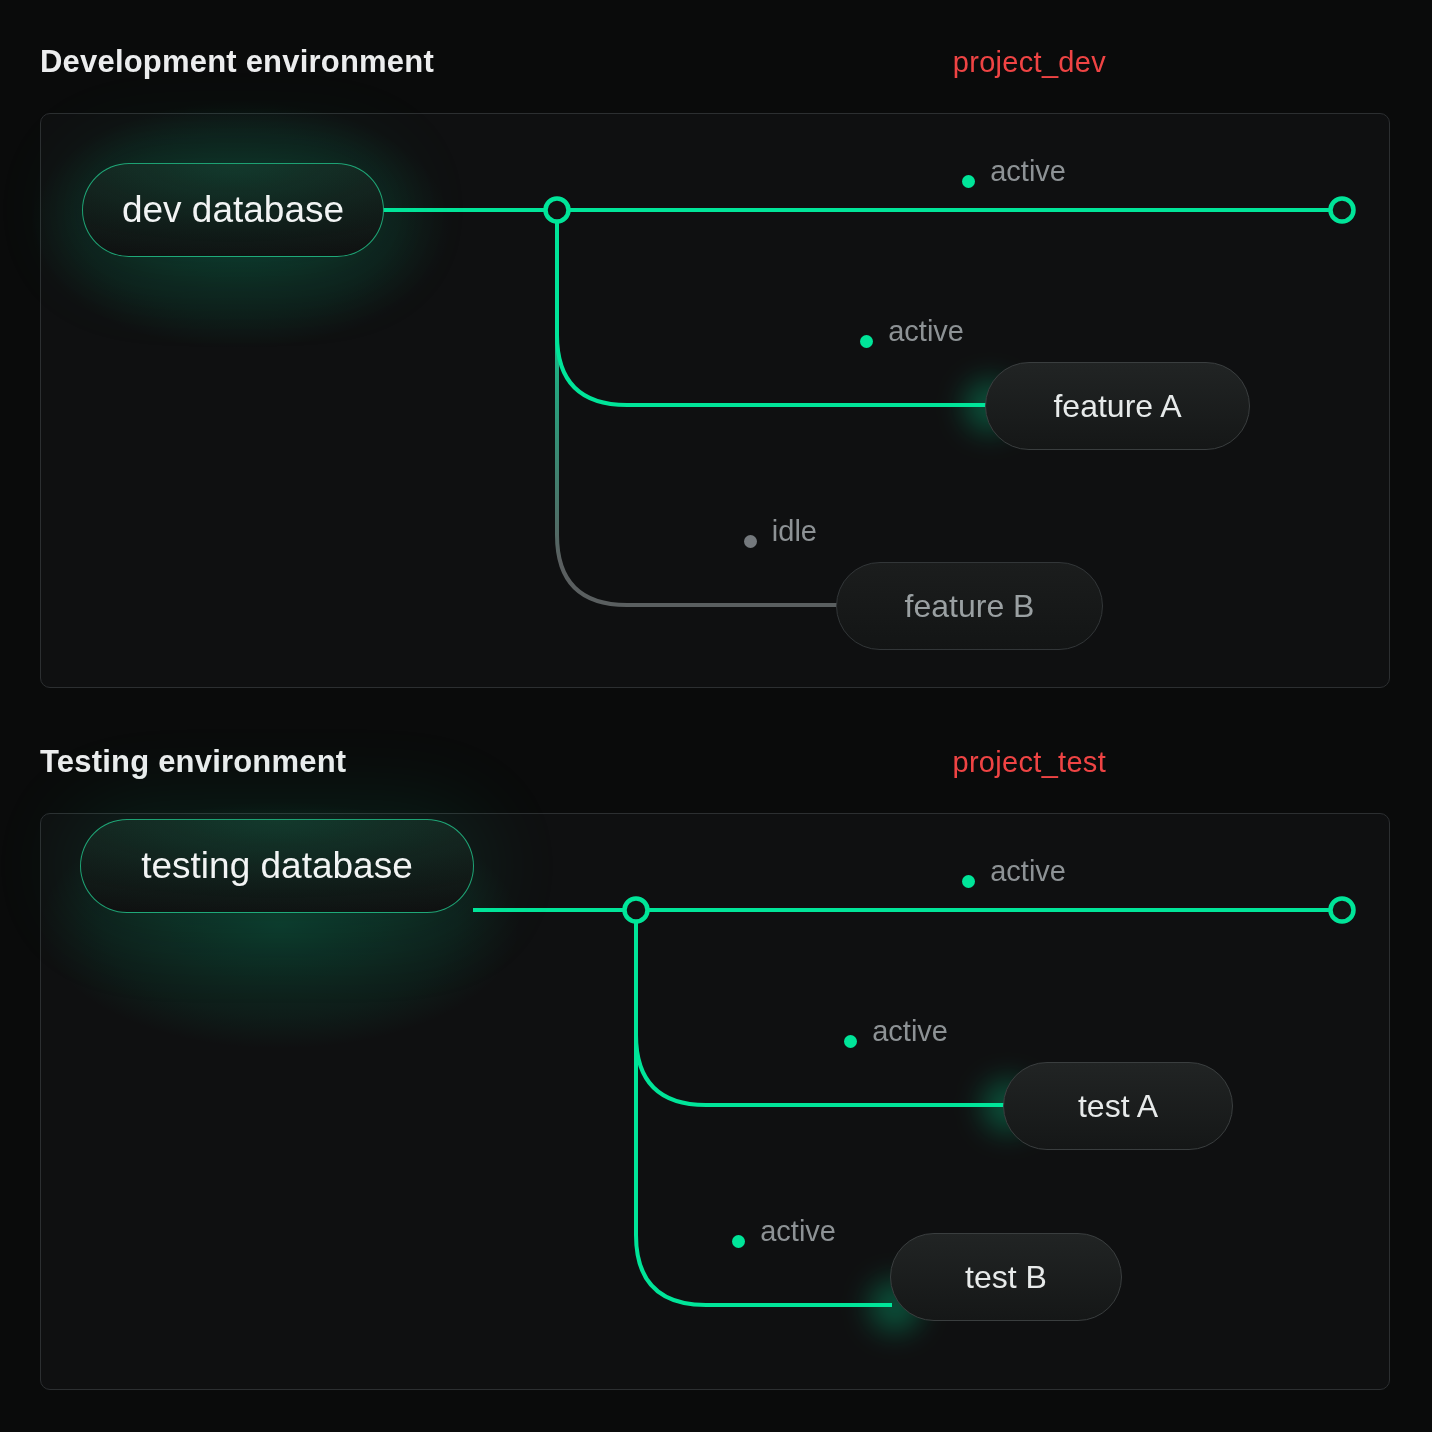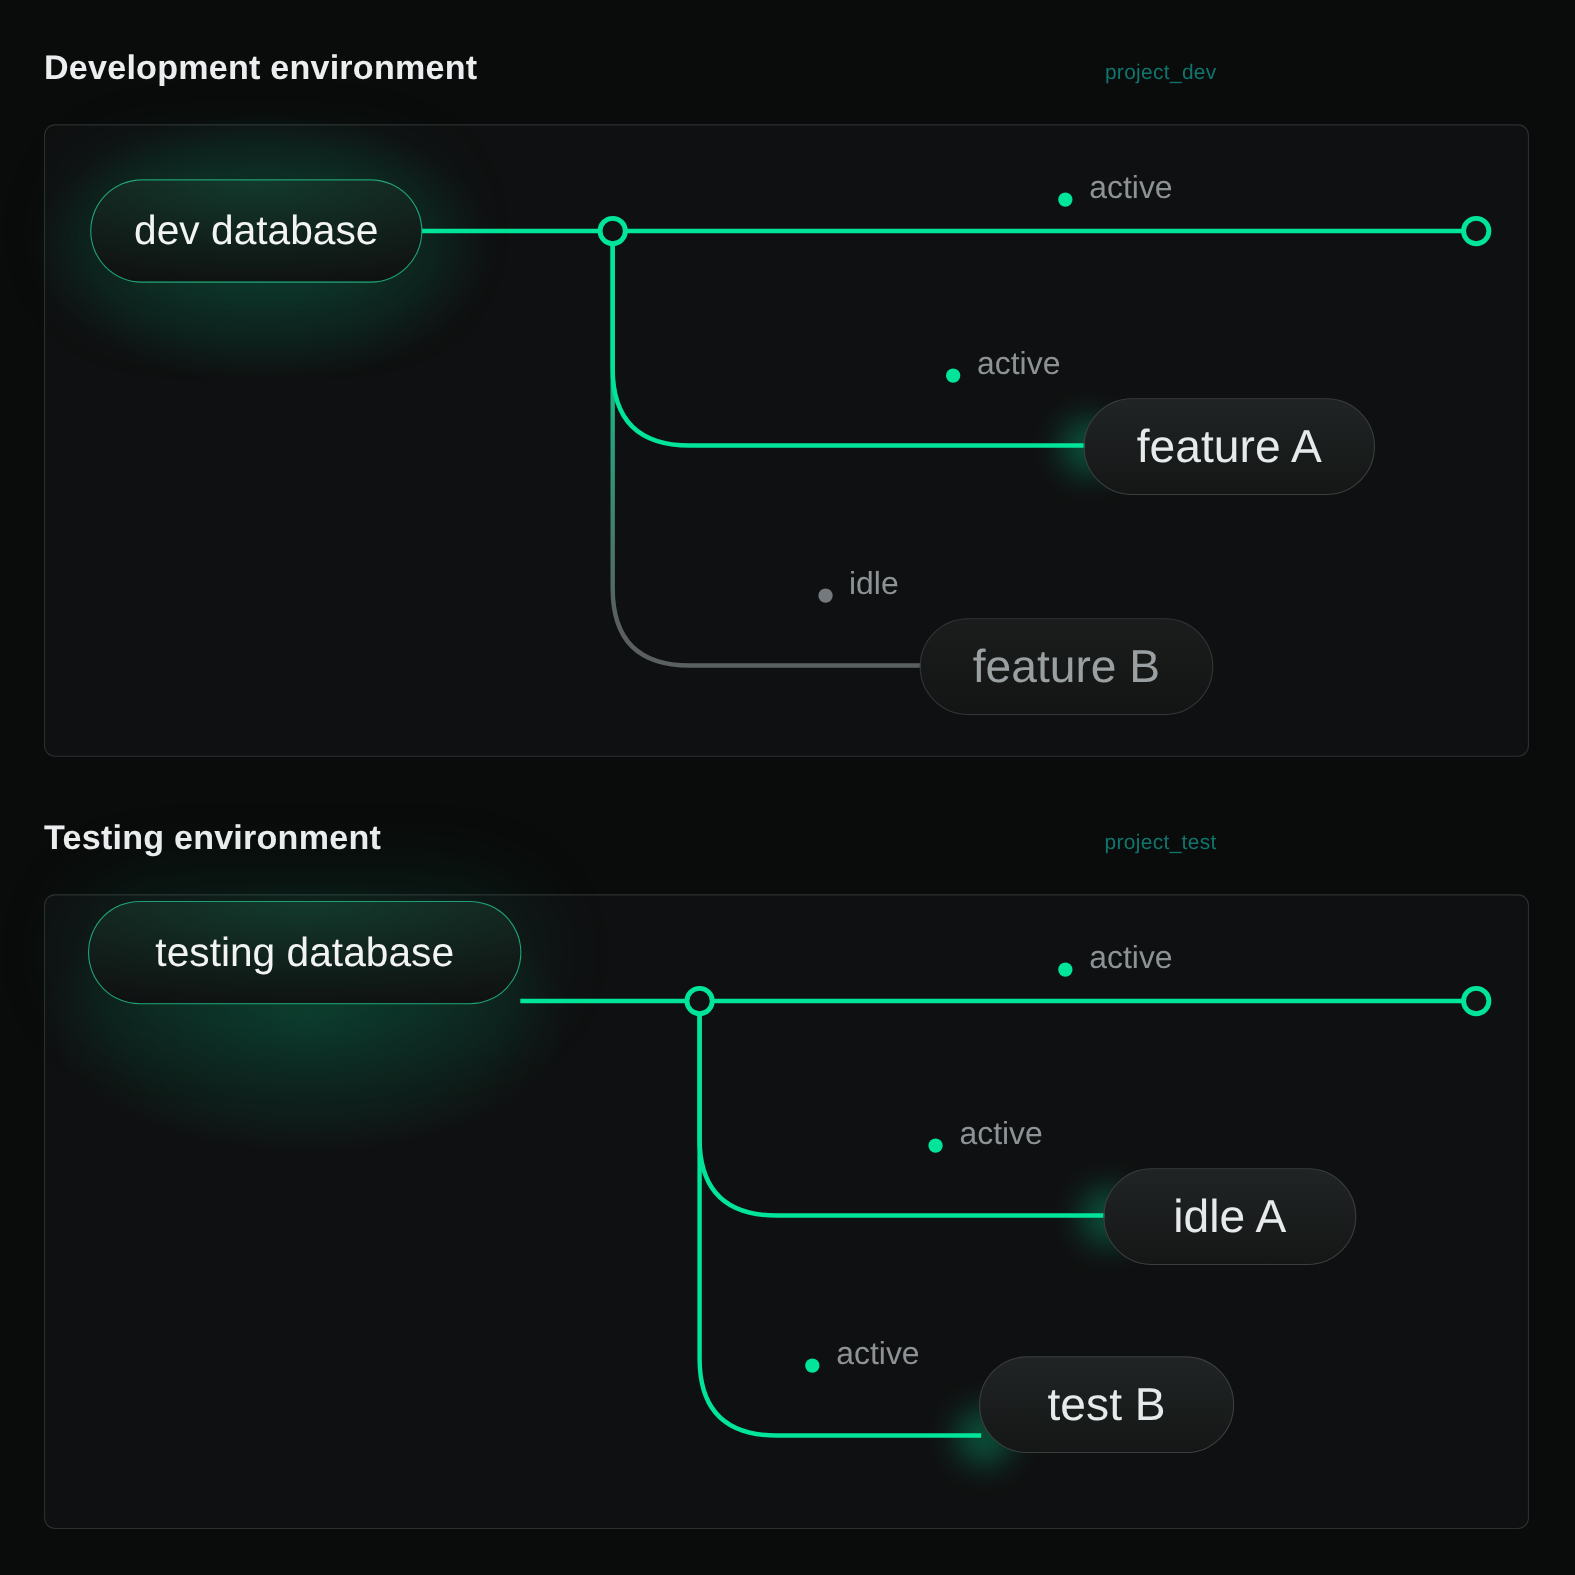--- a/index.html
+++ b/index.html
@@ -3,39 +3,39 @@
 <meta charset="utf-8">
 <style>
   html,body{margin:0;padding:0;background:#0a0b0b;}
   body{width:1432px;height:1432px;overflow:hidden;font-family:"Liberation Sans",sans-serif;
        -webkit-font-smoothing:antialiased;}
   .stage{position:relative;width:1148px;height:1432px;}
 
   .sec-head{position:absolute;left:40px;right:42px;display:flex;justify-content:space-between;
             align-items:baseline;z-index:3;}
   .sec-head h1{margin:0;font-size:31px;font-weight:600;color:#ecedee;letter-spacing:.2px;}
-  .sec-head .proj{font-size:19px;font-weight:400;color:#0f766e;letter-spacing:.3px;}
+  .sec-head .proj{font-size:29px;font-weight:400;color:#ef4444;letter-spacing:.3px;}
 
   .panel{position:absolute;left:40px;width:1350px;border:1px solid #2c2f31;border-radius:10px;
          background:#0f1011;z-index:0;box-sizing:border-box;}
 
   .glow{position:absolute;z-index:1;pointer-events:none;
         background:radial-gradient(closest-side,rgba(0,229,153,.17),rgba(0,229,153,.06) 55%,rgba(0,229,153,0) 75%);}
 
   svg.graph{position:absolute;left:0;top:0;z-index:2;pointer-events:none;}
 
   .pill{position:absolute;z-index:3;display:flex;align-items:center;justify-content:center;
         box-sizing:border-box;}
   .pill span{white-space:nowrap;text-align:right;}
   .pill.db{border-radius:60px;font-size:37px;color:#f2f4f4;
         border:1px solid rgba(35,210,148,.75);
         background:radial-gradient(130% 150% at 50% 0%,rgba(0,229,153,.16) 0%,rgba(0,229,153,.05) 45%,rgba(0,0,0,0) 72%),
                    linear-gradient(180deg,#161918 0%,#0f1111 100%);
         box-shadow:0 0 90px 12px rgba(0,229,153,.10);}
-  .pill.branch{border-radius:54px;font-size:42px;color:#e7eaea;border:1px solid #3a3e3f;
+  .pill.branch{border-radius:54px;font-size:32px;color:#e7eaea;border:1px solid #3a3e3f;
         background:linear-gradient(180deg,#212424 0%,#151717 100%);}
   .pill.branch.idle{color:#9aa0a2;border-color:#323638;
         background:linear-gradient(180deg,#1b1d1d 0%,#131515 100%);}
 
   .status{position:absolute;z-index:3;display:flex;align-items:flex-end;gap:15px;
           font-size:29px;color:#8d9295;height:36px;}
   .dot{width:13px;height:13px;border-radius:50%;background:#00e599;flex:0 0 auto;}
   .dot.idle{background:#74797d;}
 </style>
 </head>
@@ -106,21 +106,21 @@
   </div>
   <div class="status" style="top:512px;right:331px">
     <span class="dot idle"></span>
     <span>idle</span>
   </div>
 
   <div class="pill db" style="left:80px;top:819px;width:394px;height:94px">
     <span>testing database</span>
   </div>
   <div class="pill branch" style="left:1003px;top:1062px;width:230px;height:88px">
-    <span>idle A</span>
+    <span>test A</span>
   </div>
   <div class="pill branch" style="left:890px;top:1233px;width:232px;height:88px">
     <span>test B</span>
   </div>
 
   <div class="status" style="top:852px;right:82px">
     <span class="dot"></span>
     <span>active</span>
   </div>
   <div class="status" style="top:1012px;right:200px">

